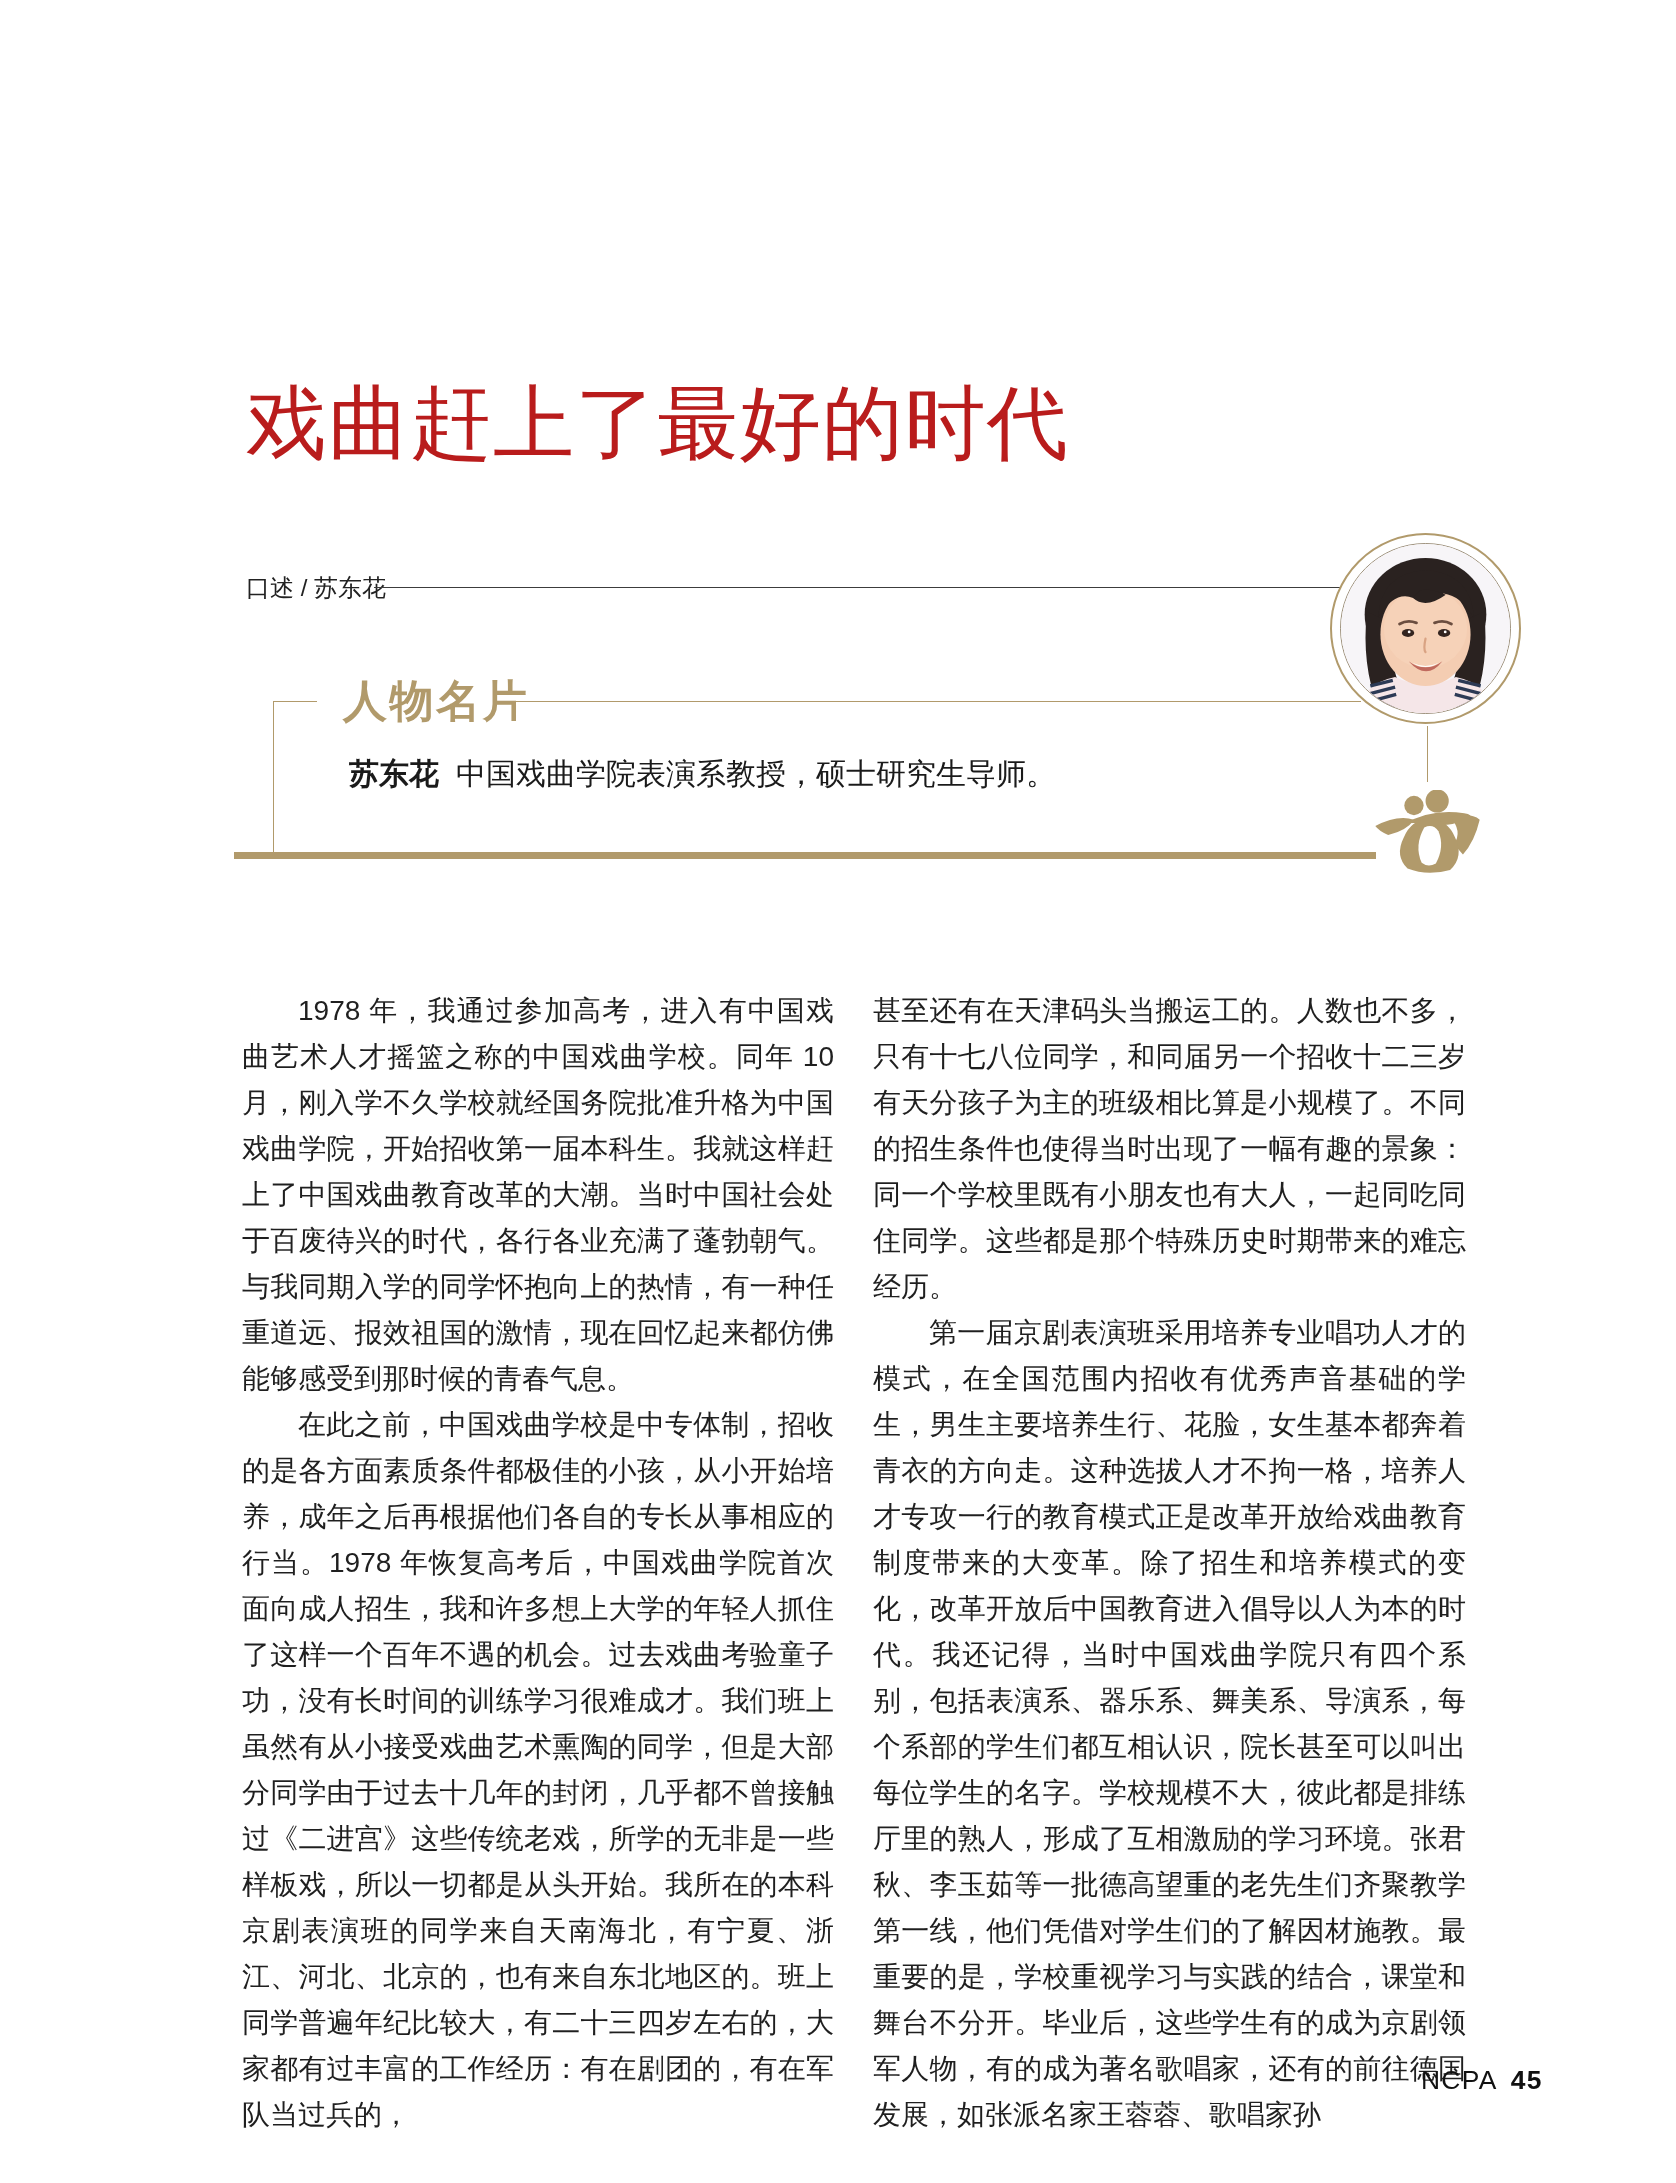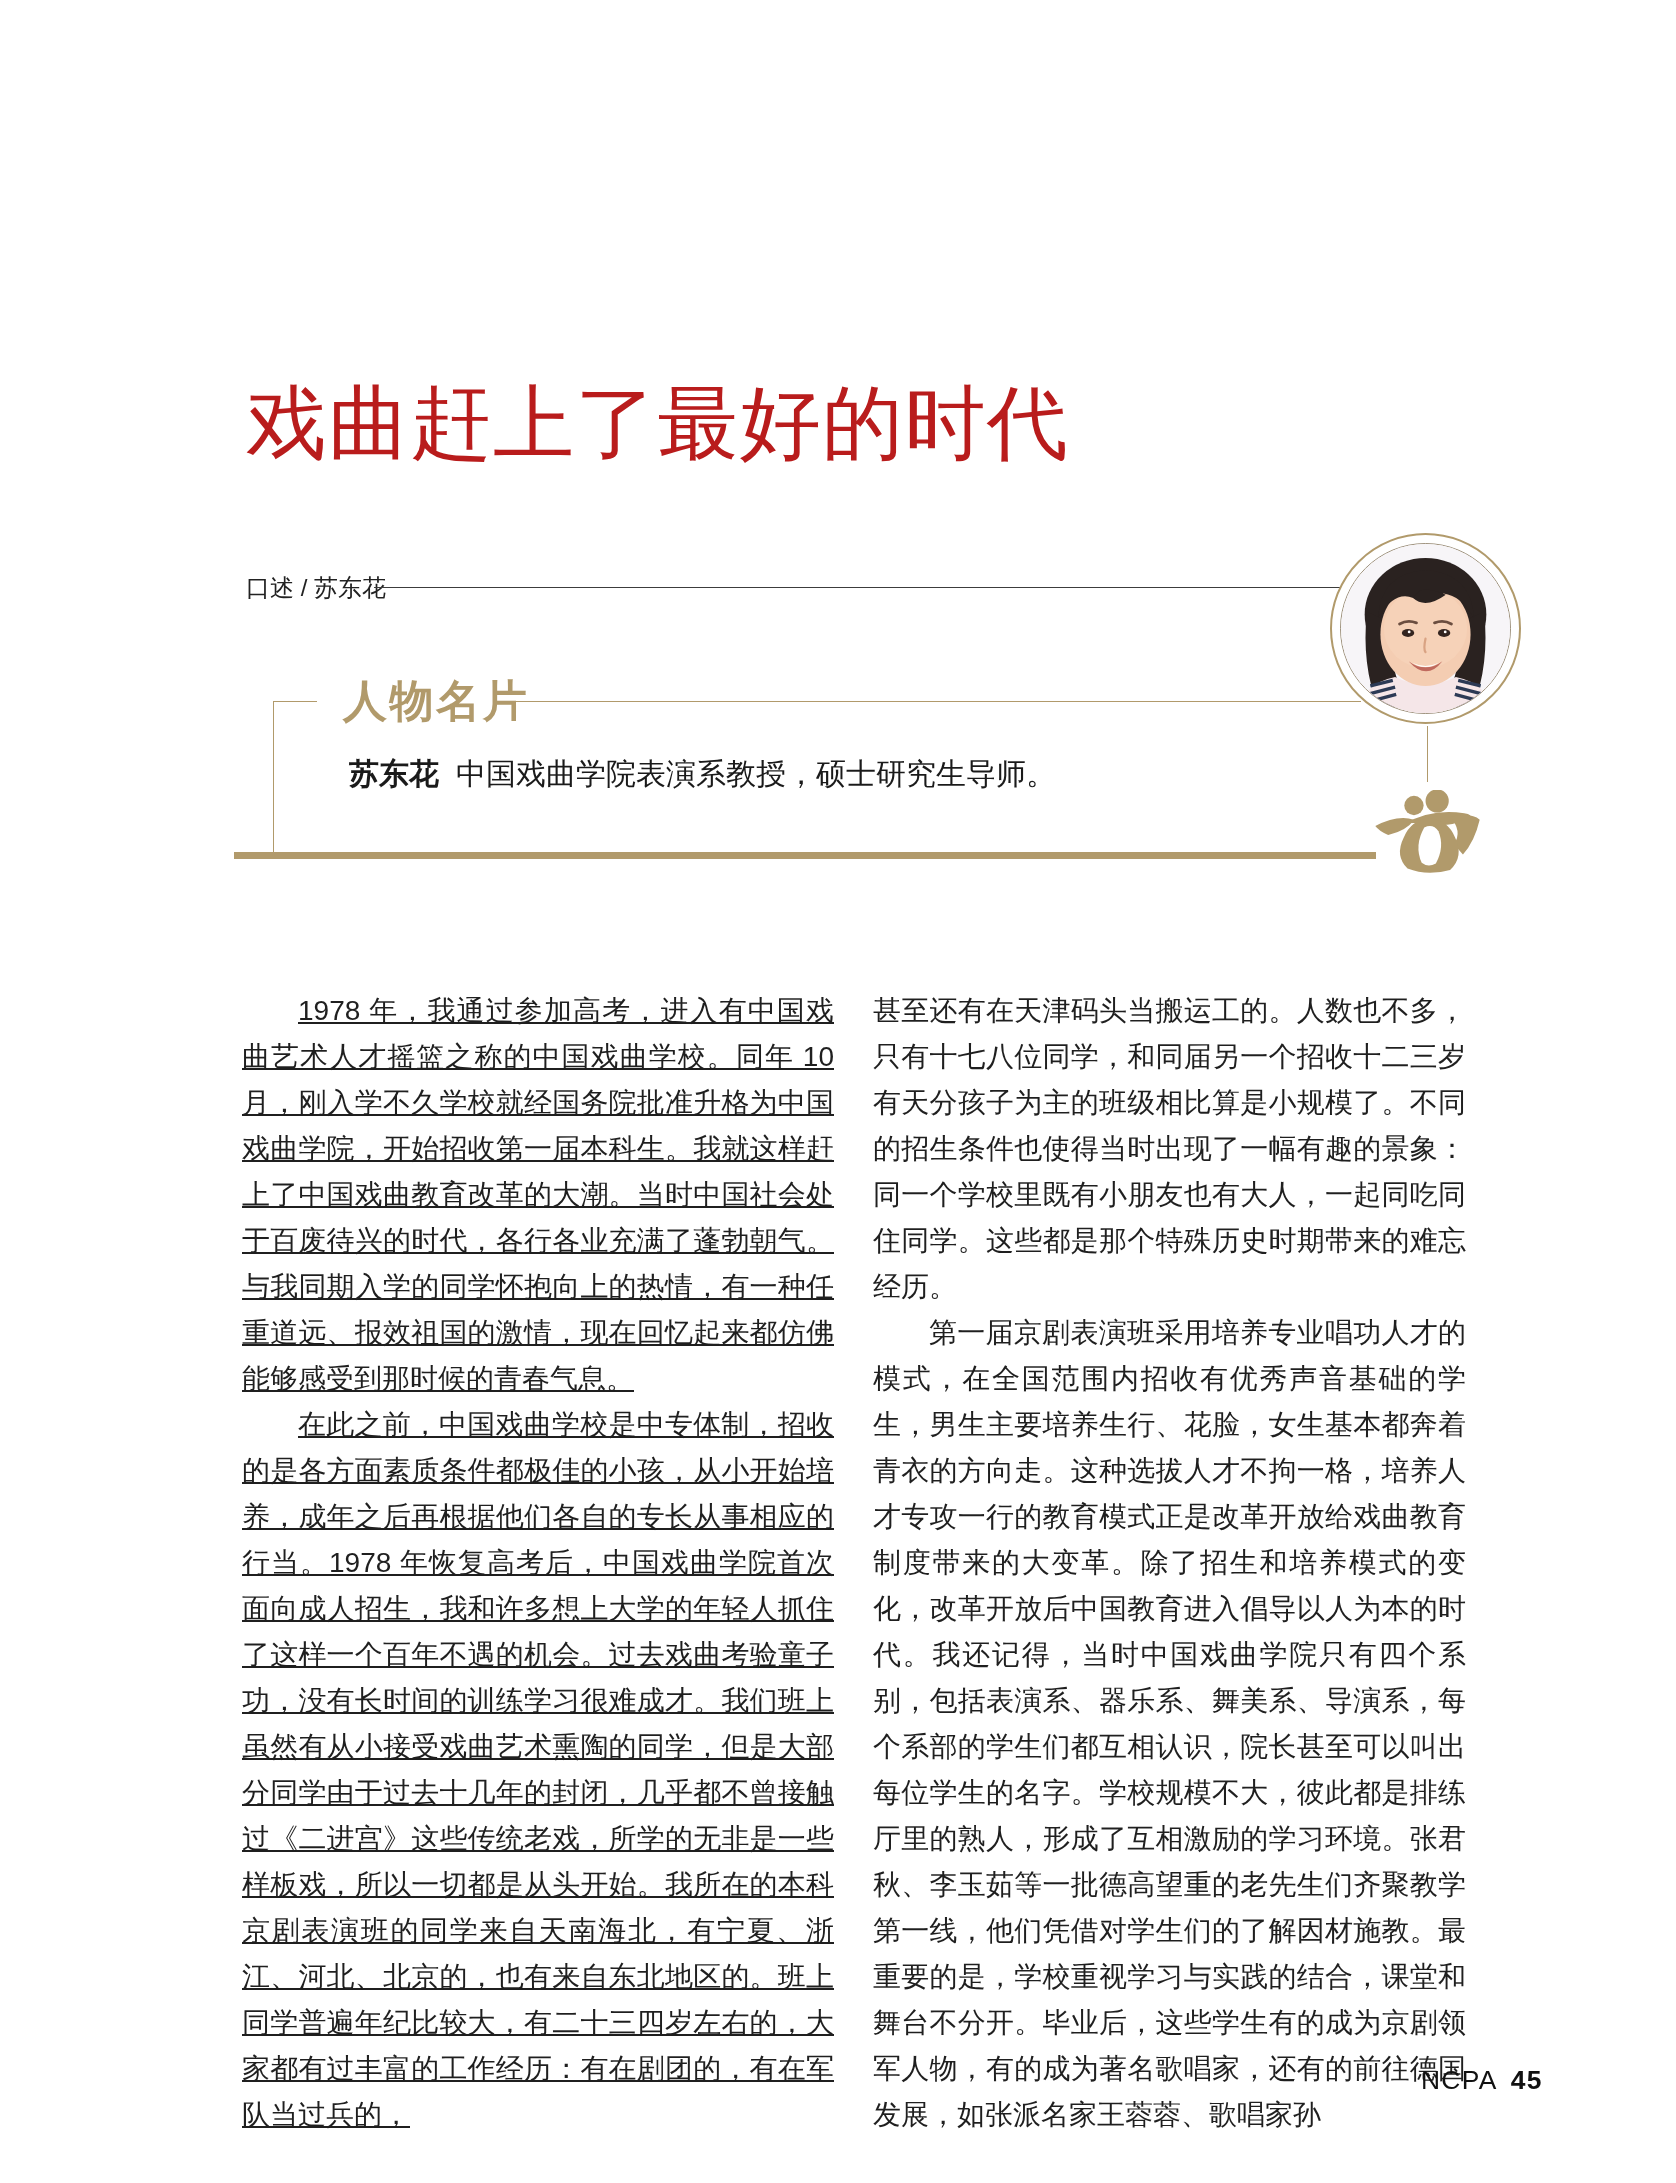--- a/index.html
+++ b/index.html
@@ -104,21 +104,21 @@
   
   .col{
     position:absolute;top:988px;
     font-size:28px;line-height:46px;
     text-align:justify;
     text-justify:inter-ideograph;
     color:#1f1f1f;
   }
   .col p{margin:0;}
   .col p.indent{text-indent:2em;}
-  .col-left{left:242px;width:592px;text-decoration:underline;}
+  .col-left{left:242px;width:592px;}
   .col-right{left:873px;width:593px;}
   
   .footer{
     position:absolute;left:1421px;top:2064px;
     font-size:26.4px;line-height:32px;
     letter-spacing:1.3px;color:#111111;
     white-space:nowrap;
   }
   .footer .page-num{margin-left:13.2px;font-weight:bold;}
 </style>

